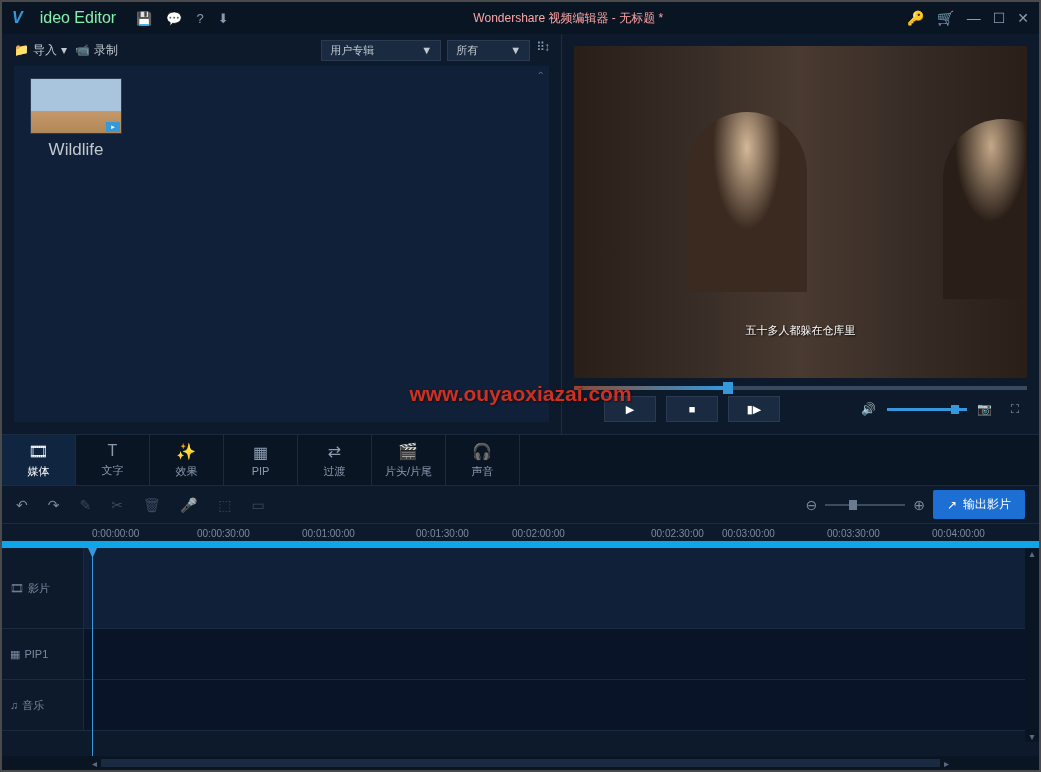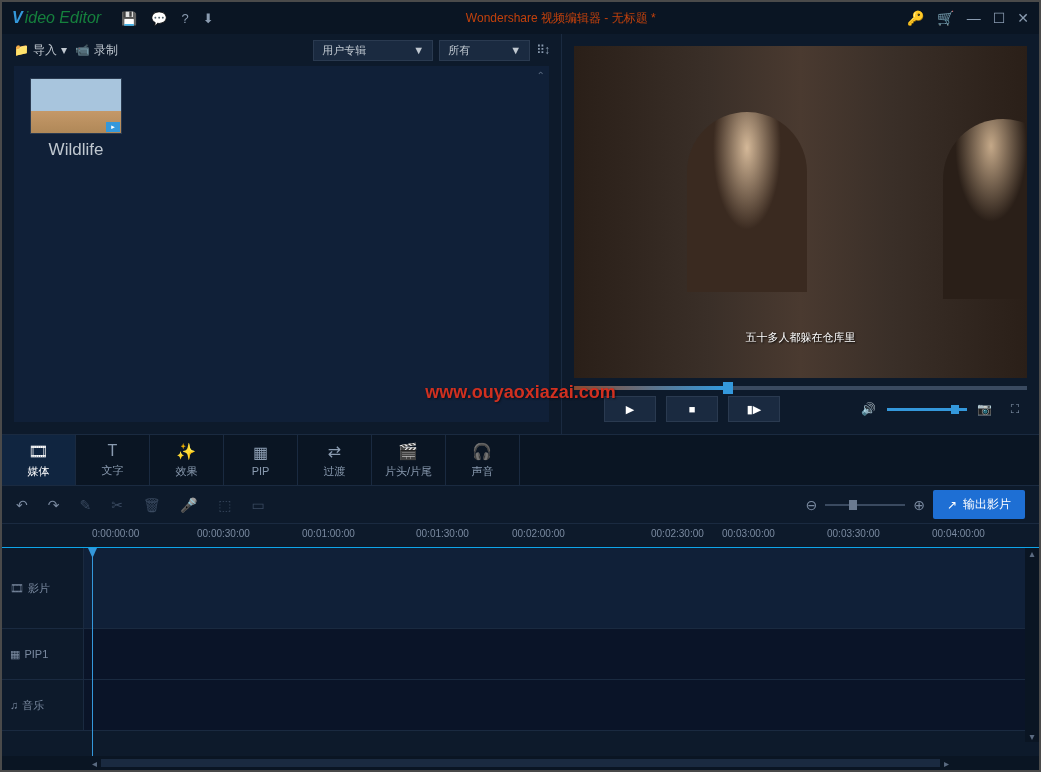--- a/index.html
+++ b/index.html
@@ -1,77 +1,77 @@
 <!DOCTYPE html>
 <html><head>
 <meta charset="utf-8">
 <style>
 * { margin:0; padding:0; box-sizing:border-box; font-family:"Microsoft YaHei",Arial,sans-serif; }
 body { background:#4a4a4a; width:1041px; height:772px; overflow:hidden; position:relative; }
 .app { background:#0d1a2b; width:1037px; height:768px; margin:2px; display:flex; flex-direction:column; }
 .titlebar { height:32px; background:#0a1523; display:flex; align-items:center; padding:0 10px; color:#8a9bb0; font-size:12px; }
 .logo-v { color:#3498db; font-style:italic; font-size:16px; font-weight:bold; }
-.logo-rest { color:#15803d; font-style:italic; font-size:16px; margin-left:2px; }
+.logo-rest { color:#86efac; font-size:16px; margin-left:17px; }
 .titlebar-icons { display:flex; gap:14px; margin-left:20px; }
 .titlebar-icons span { color:#8a9bb0; cursor:pointer; font-size:13px; }
-.title-center { flex:1; text-align:center; color:#c2410c; font-size:12px; }
+.title-center { flex:1; text-align:center; color:#fca5a5; font-size:12px; }
 .title-right { display:flex; gap:12px; align-items:center; }
 .title-right span { color:#8a9bb0; cursor:pointer; font-size:14px; }
 .main-area { display:flex; height:400px; }
 .media-panel { width:560px; background:#0d1a2b; border-right:1px solid #1a2a40; display:flex; flex-direction:column; }
 .media-toolbar { height:32px; display:flex; align-items:center; padding:0 12px; gap:8px; color:#c0c8d0; font-size:12px; }
 .import-btn,.record-btn { display:flex; align-items:center; gap:4px; cursor:pointer; }
-.media-toolbar-right { margin-left:auto; display:flex; gap:6px; align-items:center; }
+.media-toolbar-right { margin-left:auto; display:flex; gap:6px; align-items:flex-start; }
 .dropdown { background:#1a2a40; border:1px solid #2a3a50; padding:2px 8px; font-size:11px; color:#c0c8d0; cursor:pointer; display:flex; align-items:center; gap:12px; }
 .dropdown.user { width:120px; justify-content:space-between; }
-.dropdown.all { width:91px; justify-content:space-between; }
+.dropdown.all { width:83px; justify-content:space-between; }
 .grid-icon { color:#8a9bb0; cursor:pointer; font-size:12px; letter-spacing:-1px; }
 .media-grid { flex:1; padding:12px; display:flex; gap:20px; align-items:flex-start; background:#102038; margin:0 12px 12px 12px; position:relative; }
 .media-item { width:100px; text-align:center; cursor:pointer; }
 .thumb { width:92px; height:56px; border:1px solid #2a3a50; margin:0 auto 6px; position:relative; }
 .thumb.wildlife { background:linear-gradient(#a8c5dd 0%,#a8c5dd 60%,#c49868 60%,#b08858 100%); }
 .thumb.selected { border:2px solid #3498db; }
 .thumb.movie { background:linear-gradient(90deg,#1a2510 0%,#2a3318 60%,#3a4020 100%); }
 .thumb-corner { position:absolute; bottom:1px; right:1px; width:14px; height:10px; background:#3498db; font-size:7px; color:#fff; display:flex; align-items:center; justify-content:center; }
 .filmstrip { position:absolute; right:6px; top:6px; bottom:6px; width:22px; background:repeating-linear-gradient(#d4a828 0,#d4a828 4px,#2a2000 4px,#2a2000 8px); transform:rotate(15deg); }
 .media-label { font-size:17px; color:#c0c8d0; white-space:nowrap; overflow:hidden; text-overflow:ellipsis; }
 .media-label.sel { color:#3498db; }
 .scroll-indicator { position:absolute; top:4px; right:4px; color:#5a6a80; font-size:10px; }
 .preview-panel { flex:1; background:#0d1a2b; display:flex; flex-direction:column; padding:12px; }
 .preview-video { flex:1; background:#000; position:relative; overflow:hidden; }
 .video-frame { width:100%; height:100%; background:linear-gradient(90deg,#2a1f18 0%,#3a2f28 30%,#4a3a30 50%,#3a2f28 70%,#2a1f18 100%); position:relative; }
 .person1 { position:absolute; left:25%; top:20%; width:120px; height:180px; background:radial-gradient(ellipse at 50% 20%,#d4b898 0%,#3a2a20 40%),#2a1f18; border-radius:60px 60px 0 0; }
 .person2 { position:absolute; right:-8%; top:22%; width:120px; height:180px; background:radial-gradient(ellipse at 40% 15%,#c4a888 0%,#2a1f18 35%); border-radius:60px 60px 0 0; }
-.subtitle { position:absolute; bottom:33px; left:50%; transform:translateX(-50%); color:#fff; font-size:11px; text-shadow:1px 1px 2px #000; }
+.subtitle { position:absolute; bottom:40px; left:50%; transform:translateX(-50%); color:#fff; font-size:11px; text-shadow:1px 1px 2px #000; }
 .progress-row { display:flex; align-items:center; margin-top:8px; }
 .progress-bar { flex:1; height:4px; background:#3a4a60; position:relative; }
 .progress-fill { width:33%; height:100%; background:linear-gradient(90deg,#8a4a30,#3498db); }
 .progress-handle { position:absolute; left:33%; top:-4px; width:10px; height:12px; background:#3498db; }
 .time-display { color:#5a7a9a; font-size:10px; text-align:right; margin-top:4px; }
 .play-controls { display:flex; align-items:center; gap:8px; margin-top:6px; }
 .play-btn-group { display:flex; gap:10px; margin-left:30px; }
 .pbtn { width:52px; height:26px; background:#1a2a40; border:1px solid #2a3a50; display:flex; align-items:center; justify-content:center; color:#fff; cursor:pointer; font-size:11px; }
 .vol-section { margin-left:auto; display:flex; align-items:center; gap:6px; }
 .vol-slider { width:80px; height:3px; background:#3498db; position:relative; }
 .vol-handle { position:absolute; right:8px; top:-3px; width:8px; height:9px; background:#3498db; }
 .extra-btn { width:24px; height:24px; color:#8a9bb0; cursor:pointer; display:flex; align-items:center; justify-content:center; font-size:12px; }
 .tab-bar { height:52px; background:#0a1523; display:flex; border-top:1px solid #1a2a40; border-bottom:1px solid #1a2a40; }
 .tab { width:74px; display:flex; flex-direction:column; align-items:center; justify-content:center; gap:3px; color:#8a9bb0; cursor:pointer; font-size:11px; border-right:1px solid #1a2a40; }
 .tab.active { background:#102540; color:#fff; }
 .tab-icon { font-size:16px; }
-.watermark { position:absolute; left:50%; top:382px; transform:translateX(-50%); color:#d03020; font-size:18px; font-weight:bold; text-shadow:1px 1px 2px rgba(0,0,0,0.5); z-index:100; pointer-events:none; }
+.watermark { position:absolute; left:50%; top:382px; transform:translateX(-50%); color:#d03020; font-size:21px; font-weight:bold; text-shadow:1px 1px 2px rgba(0,0,0,0.5); z-index:100; pointer-events:none; }
 .toolbar2 { height:38px; background:#0d1a2b; display:flex; align-items:center; padding:0 14px; gap:20px; border-bottom:1px solid #1a2a40; }
 .tb2-icon { color:#7a8aa0; cursor:pointer; font-size:14px; }
 .tb2-icon.disabled { color:#3a4a60; }
 .zoom-section { margin-left:auto; display:flex; align-items:center; gap:8px; }
 .zoom-slider { width:80px; height:2px; background:#3a4a60; position:relative; }
 .zoom-handle { position:absolute; left:30%; top:-4px; width:8px; height:10px; background:#6a7a90; }
 .export-btn { background:#1e6fd4; color:#fff; padding:6px 14px; font-size:12px; cursor:pointer; display:flex; align-items:center; gap:6px; border-radius:2px; }
 .timeline { flex:1; background:#0d1a2b; display:flex; flex-direction:column; overflow:hidden; }
-.time-ruler { height:24px; display:flex; padding-left:90px; font-size:10px; color:#7a8aa0; border-bottom:1px solid #0ea5e9; position:relative; }
+.time-ruler { height:24px; display:flex; padding-left:90px; font-size:10px; color:#7a8aa0; border-bottom:7px solid #0ea5e9; position:relative; }
 .time-tick { position:absolute; top:4px; }
 .playhead { position:absolute; left:90px; top:0; bottom:0; width:1px; background:#3498db; z-index:10; }
 .playhead-top { position:absolute; left:86px; top:0; width:9px; height:10px; background:#3498db; clip-path:polygon(0 0,100% 0,50% 100%); z-index:11; }
 .tracks-container { flex:1; position:relative; overflow:auto; }
 .tracks { display:flex; flex-direction:column; }
 .track-row { display:flex; border-bottom:1px solid #1a2a40; }
 .track-label { width:82px; padding:8px; color:#7a8aa0; font-size:11px; display:flex; align-items:center; gap:4px; background:#0d1a2b; border-right:1px solid #1a2a40; }
 .track-content { flex:1; background:#0a1428; min-height:40px; }
 .track-row.video .track-content { height:80px; background:#102038; }
 .track-row.pip .track-content { height:50px; }

